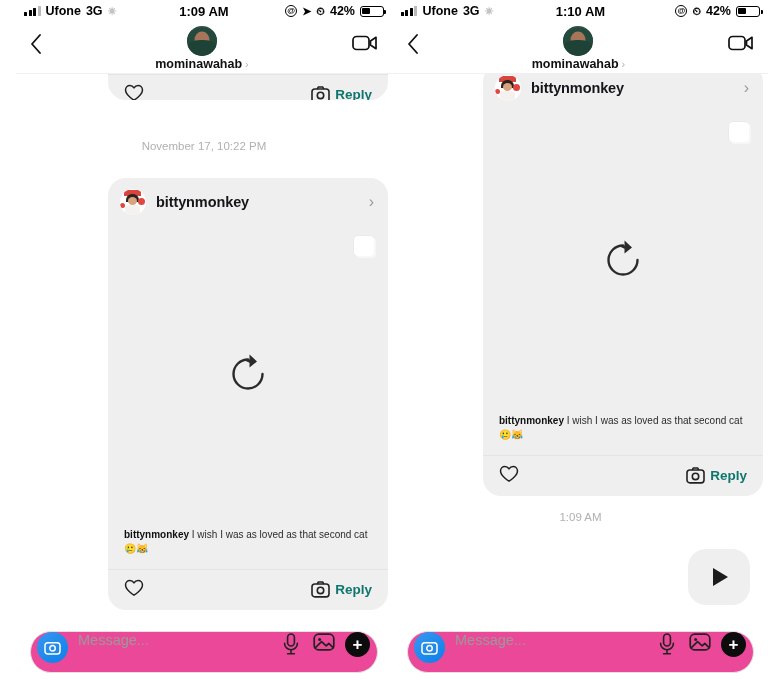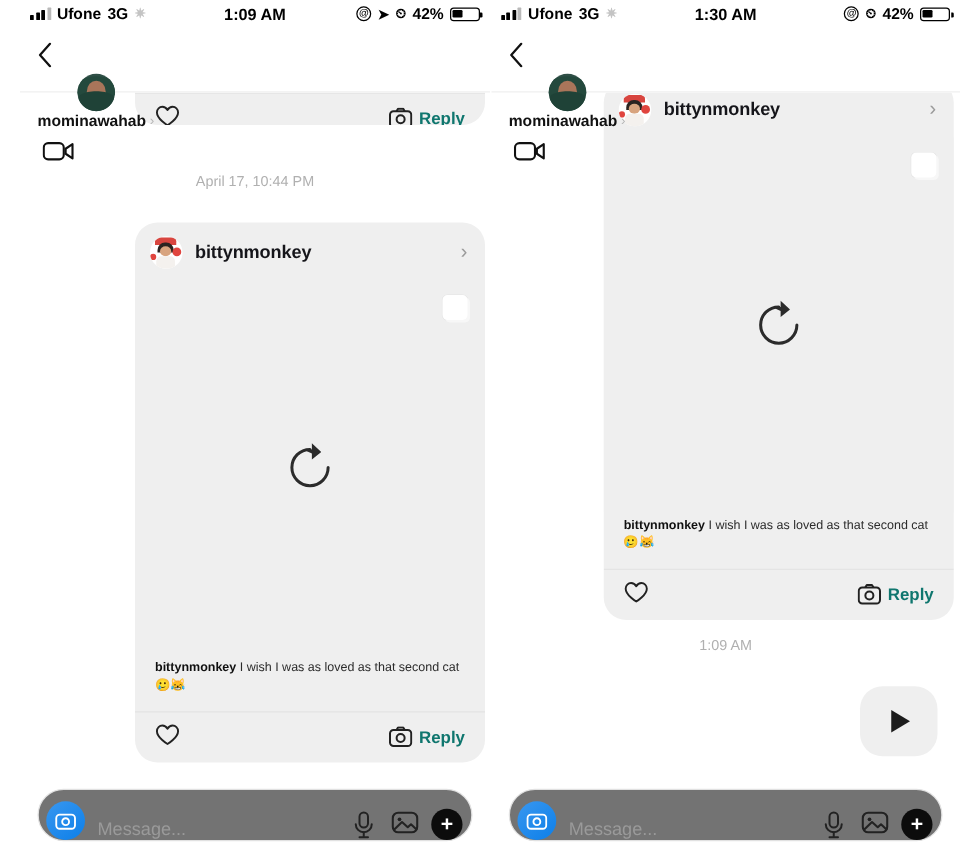--- a/index.html
+++ b/index.html
@@ -52,21 +52,20 @@
     width: 12px; height: 12px; border: 1.4px solid #000; border-radius: 50%;
     font-size: 8px; line-height: 9px; text-align: center; font-weight: bold;
   }
 
   
   .navbar {
     position: absolute; top: 22px; left: 0; right: 0; height: 52px;
     background: #ffffff; z-index: 25;
     display: flex; align-items: flex-start; padding: 4px 14px 0 14px;
     border-bottom: 1px solid #f0f0f0;
-    flex-direction: column;
   }
   .back-chev { width: 26px; padding-top: 8px; cursor: pointer; }
   .nav-center {
     flex: 1; display: flex; flex-direction: column; align-items: center; gap: 1px;
   }
   .nav-avatar {
     width: 30px; height: 30px; border-radius: 50%; overflow: hidden;
     background: #2f4f46; position: relative;
   }
   .nav-avatar .face {
@@ -156,22 +155,22 @@
   }
 
   
   .composer {
     position: absolute; bottom: 0; left: 0; right: 0; height: 62px;
     background: #ffffff; display: flex; align-items: center;
     padding: 0 14px;
   }
   .composer-pill {
     flex: 1; height: 42px; border: 1px solid #e1e1e1; border-radius: 21px;
-    display: flex; align-items: flex-end; gap: 10px; padding: 0 7px 0 6px;
-    background: #737373;
+    display: flex; align-items: flex-start; gap: 10px; padding: 0 7px 0 6px;
+    background: #ec4899;
   }
   .cam-blue {
     width: 31px; height: 31px; border-radius: 50%; flex-shrink: 0;
     background: linear-gradient(140deg,#3897f0,#0d7fe8);
     display: flex; align-items: center; justify-content: center;
   }
   .msg-input {
     flex: 1; border: none; outline: none; background: transparent;
     font-family: "Liberation Sans", sans-serif;
     font-size: 14.5px; color: #262626;
@@ -254,21 +253,21 @@
             <svg width="19" height="17" viewBox="0 0 20 18">
                 <rect x="1" y="3.2" width="18" height="13.6" rx="3" fill="none" stroke="#222" stroke-width="1.7"></rect>
                 <circle cx="10" cy="10" r="3.4" fill="none" stroke="#222" stroke-width="1.7"></circle>
                 <path d="M6.5 3.2 L7.8 1 L12.2 1 L13.5 3.2" fill="none" stroke="#222" stroke-width="1.7" stroke-linejoin="round"></path>
               </svg>
             <span>Reply</span>
           </span>
         </div>
       </div>
 
-      <div class="ts" style="top:66px;">April 17, 10:44 PM</div>
+      <div class="ts" style="top:66px;">November 17, 10:22 PM</div>
 
       <div class="card" style="top:104px;">
         <div class="card-head">
           <span class="mini-avatar">
             <i class="hat"></i>
               <i class="hair"></i>
               <i class="skin"></i>
               <i class="body"></i>
               <i class="dotr"></i>
               <i class="dotl"></i>
@@ -341,21 +340,21 @@
         <span class="signal">
             <i></i>
             <i></i>
             <i></i>
             <i></i>
           </span>
         <span>Ufone</span>
         <span>3G</span>
         <span class="spinner-tiny">✷</span>
       </div>
-      <div class="sb-center">1:30 AM</div>
+      <div class="sb-center">1:10 AM</div>
       <div class="sb-right">
         <span class="at-circle">@</span>
         <span class="alarm">⏲</span>
         <span>42%</span>
         <span class="batt">
             <span></span>
           </span>
       </div>
     </div>
 

